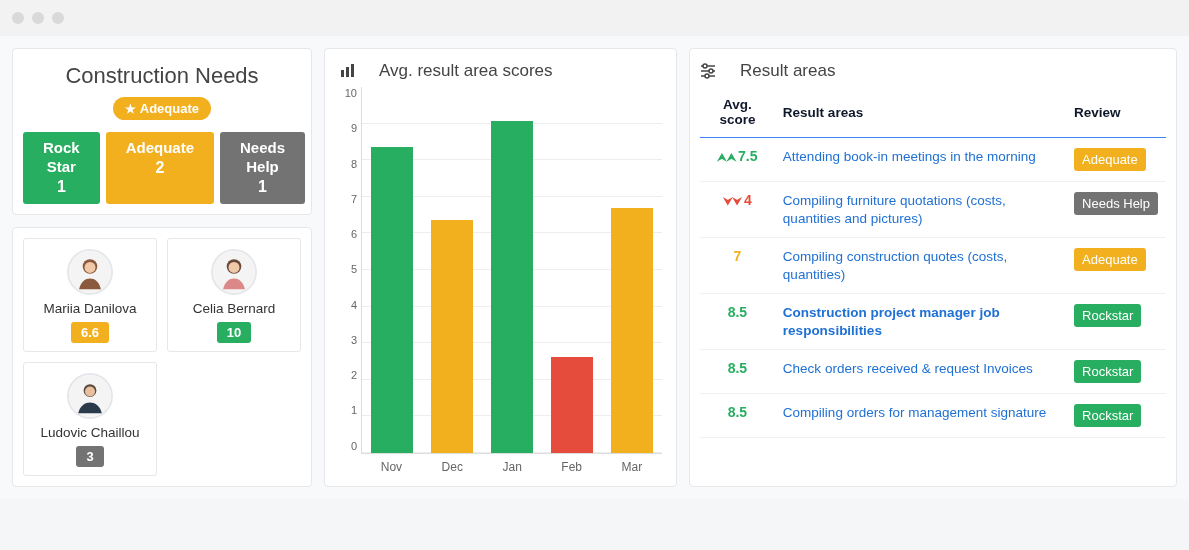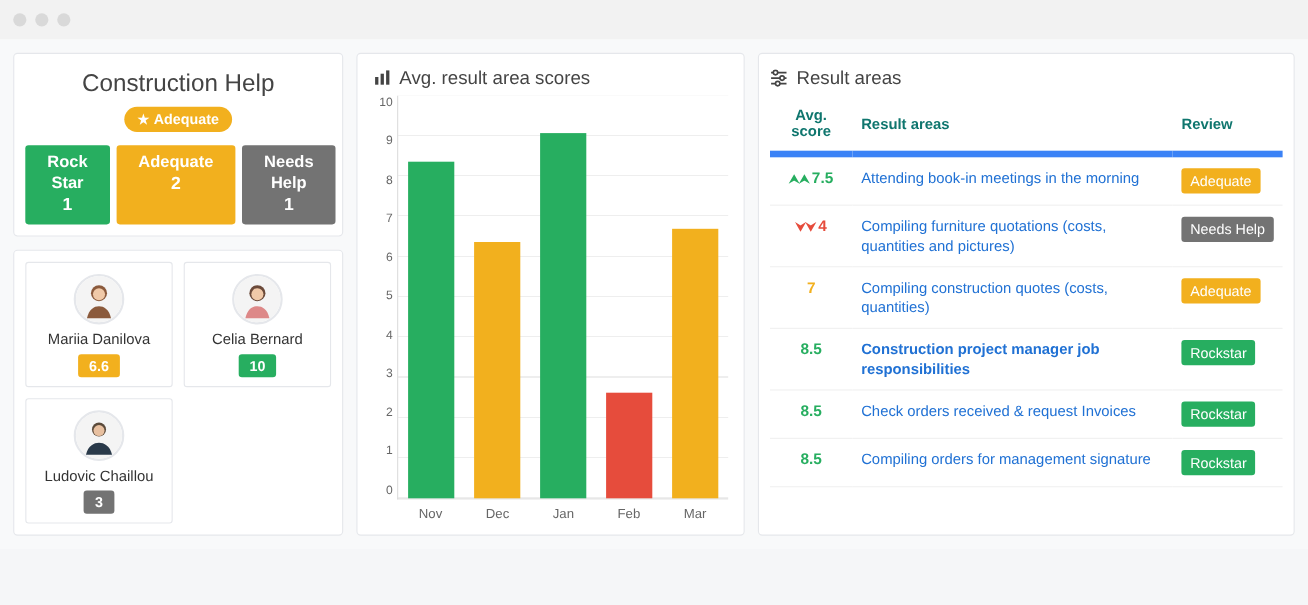--- a/index.html
+++ b/index.html
@@ -62,21 +62,21 @@
   width: 46px; height: 46px; border-radius: 50%;
   margin: 0 auto 6px; border: 2px solid #e5e7eb;
   display: block;
 }
 .member-name { font-size: 13.5px; color: #333; margin-bottom: 6px; white-space: nowrap; overflow: hidden; text-overflow: ellipsis; }
 .score-pill {
   display: inline-block; color: #fff; font-weight: 700;
   font-size: 13px; padding: 3px 10px; border-radius: 3px;
 }
 .mid { flex: 1; padding: 12px 14px; display: flex; flex-direction: column; }
-.panel-title { display: flex; align-items: center; gap: 8px; font-size: 17px; font-weight: 400; color: #444; margin-bottom: 6px; }
+.panel-title { display: flex; align-items: center; gap: 24px; font-size: 17px; font-weight: 400; color: #444; margin-bottom: 6px; }
 .chart-wrap { flex: 1; display: flex; }
 .y-axis {
   display: flex; flex-direction: column-reverse; justify-content: space-between;
   font-size: 11px; color: #666; width: 22px; text-align: right; padding-right: 4px;
   padding-bottom: 22px;
 }
 .plot {
   flex: 1; position: relative;
   display: flex; flex-direction: column;
 }
@@ -84,22 +84,22 @@
   flex: 1; position: relative;
   border-left: 1px solid #ddd; border-bottom: 1px solid #ddd;
   display: flex; align-items: flex-end; justify-content: space-around;
   background-image: repeating-linear-gradient(to top, #eee 0 1px, transparent 1px calc(100% / 10));
 }
 .bar { width: 42px; }
 .x-axis { display: flex; justify-content: space-around; font-size: 12px; color: #666; padding-top: 6px; text-align: right; }
 .right { width: 488px; padding: 12px 10px; }
 .table { width: 100%; border-collapse: collapse; margin-top: 6px; font-size: 13.5px; }
 .table th {
-  text-align: left; font-weight: 600; color: #0f766e;
-  padding: 10px 8px; border-bottom: 6px solid #3b82f6;
+  text-align: left; font-weight: 600; color: #0f172a;
+  padding: 10px 8px; border-bottom: 1px solid #3b82f6;
 }
 .table th:first-child, .table td:first-child { text-align: center; }
 .table td { padding: 10px 8px; border-bottom: 1px solid #f0f0f0; vertical-align: top; }
 .avg { font-weight: 700; font-size: 14px; }
 .arrow { font-size: 11px; margin-right: 2px; }
 .area-link { color: #2071d4; cursor: pointer; line-height: 1.3; }
 .area-link.bold { font-weight: 700; }
 .review-pill {
   display: inline-block; color: #fff; font-size: 13px;
   padding: 4px 8px; border-radius: 3px; white-space: nowrap;
@@ -115,21 +115,21 @@
 <div class="window">
   <div class="titlebar">
     <span class="dot"></span>
     <span class="dot"></span>
     <span class="dot"></span>
   </div>
   <div class="content">
 
     <div class="left">
       <div class="panel team-card">
-        <div class="team-title">Construction Help</div>
+        <div class="team-title">Construction Needs</div>
         <span class="badge adequate">
           <span class="star-glyph">★</span>
           <span>Adequate</span>
         </span>
         <div class="status-row" id="status-row">
             <div class="status-box green"><span>Rock Star</span><span class="count">1</span></div>
             <div class="status-box yellow"><span>Adequate</span><span class="count">2</span></div>
             <div class="status-box red"><span>Needs Help</span><span class="count">1</span></div>
           </div>
       </div>

